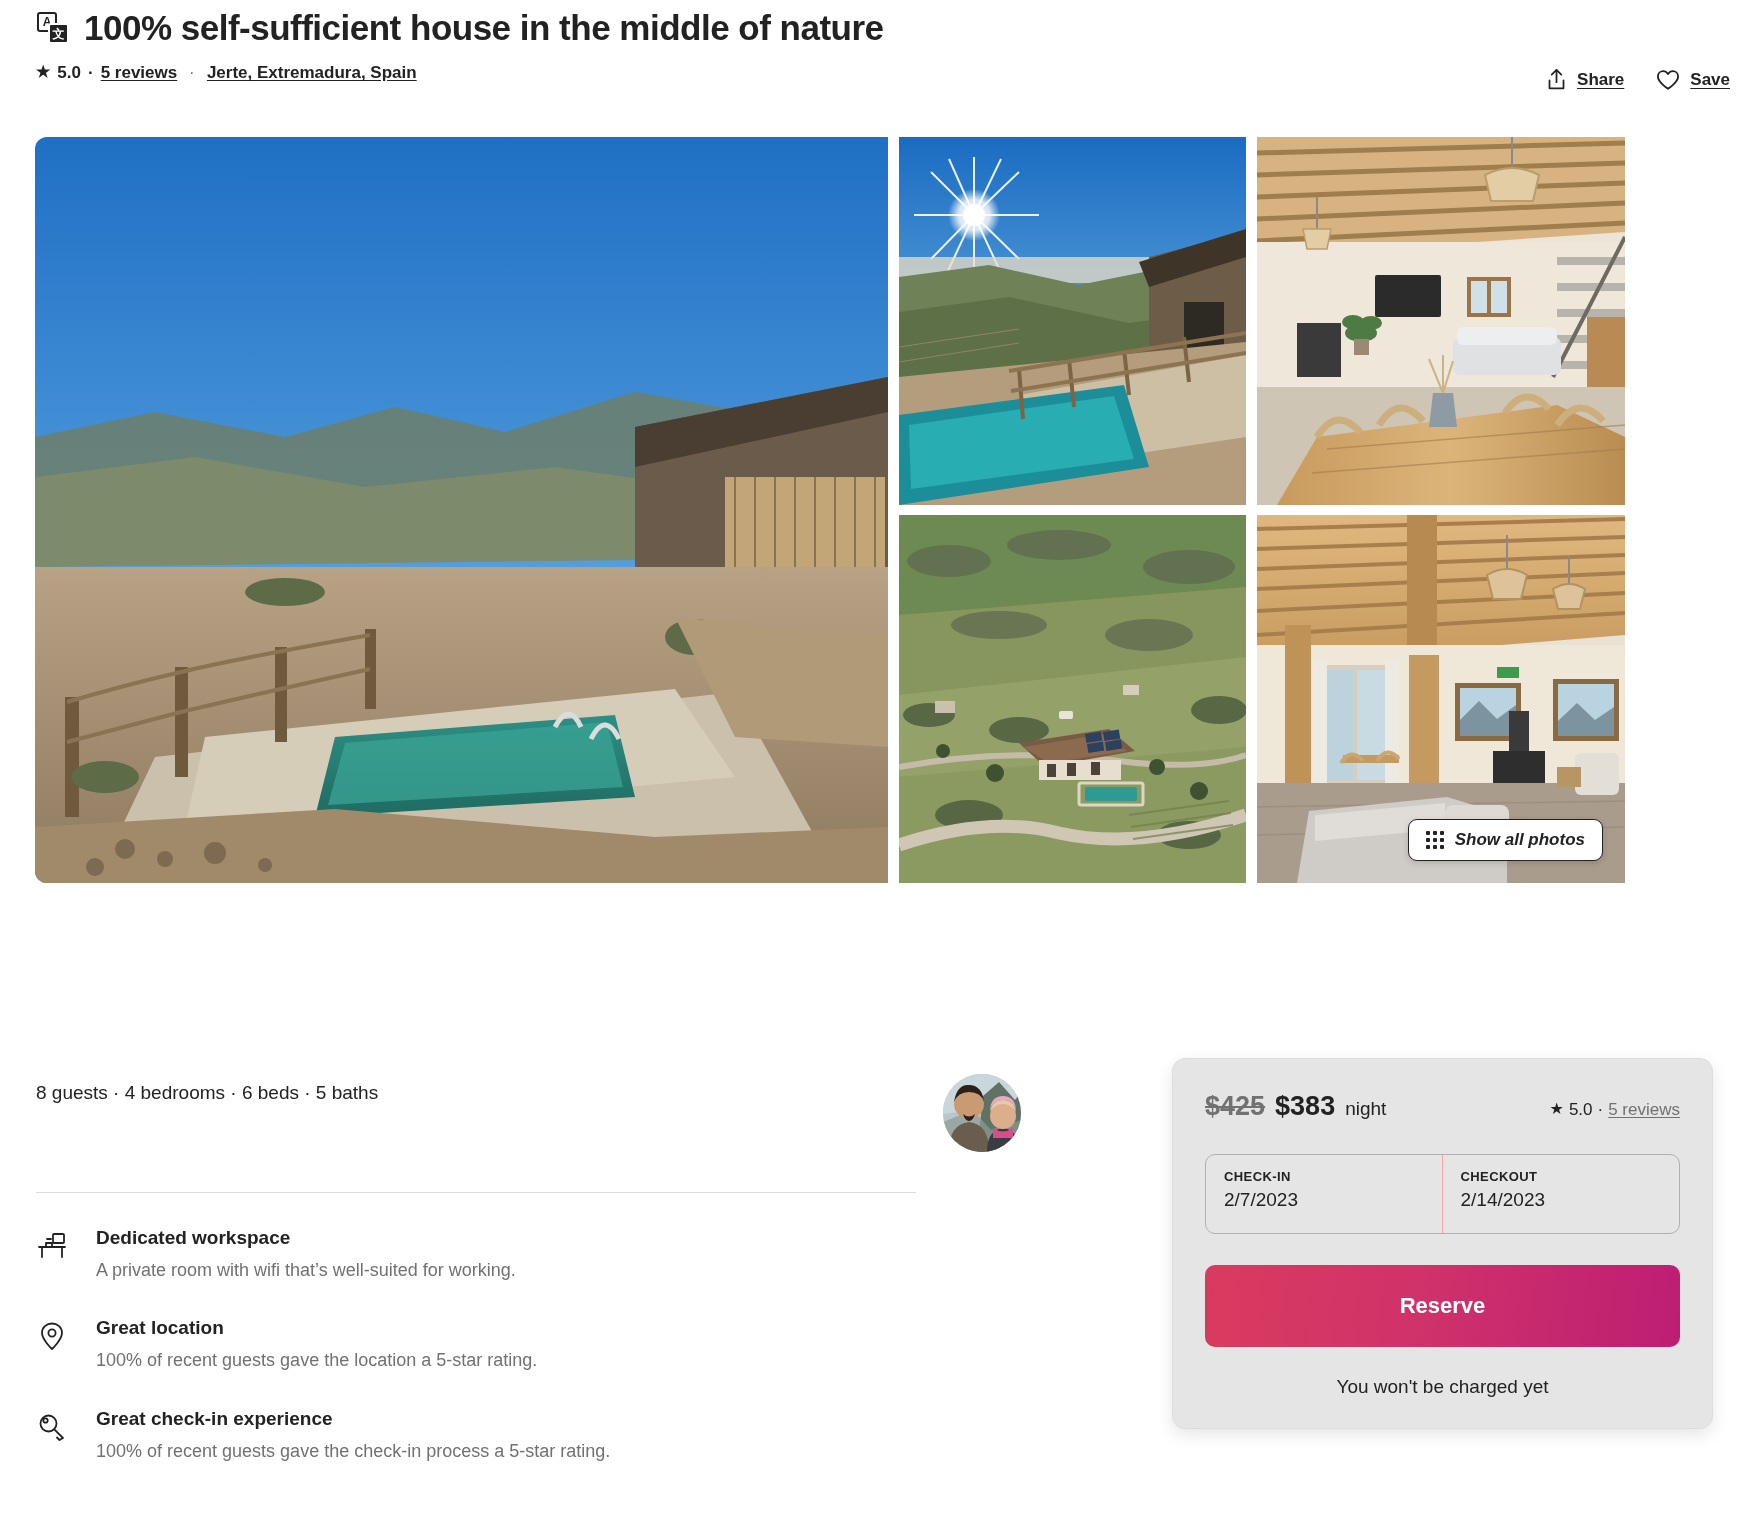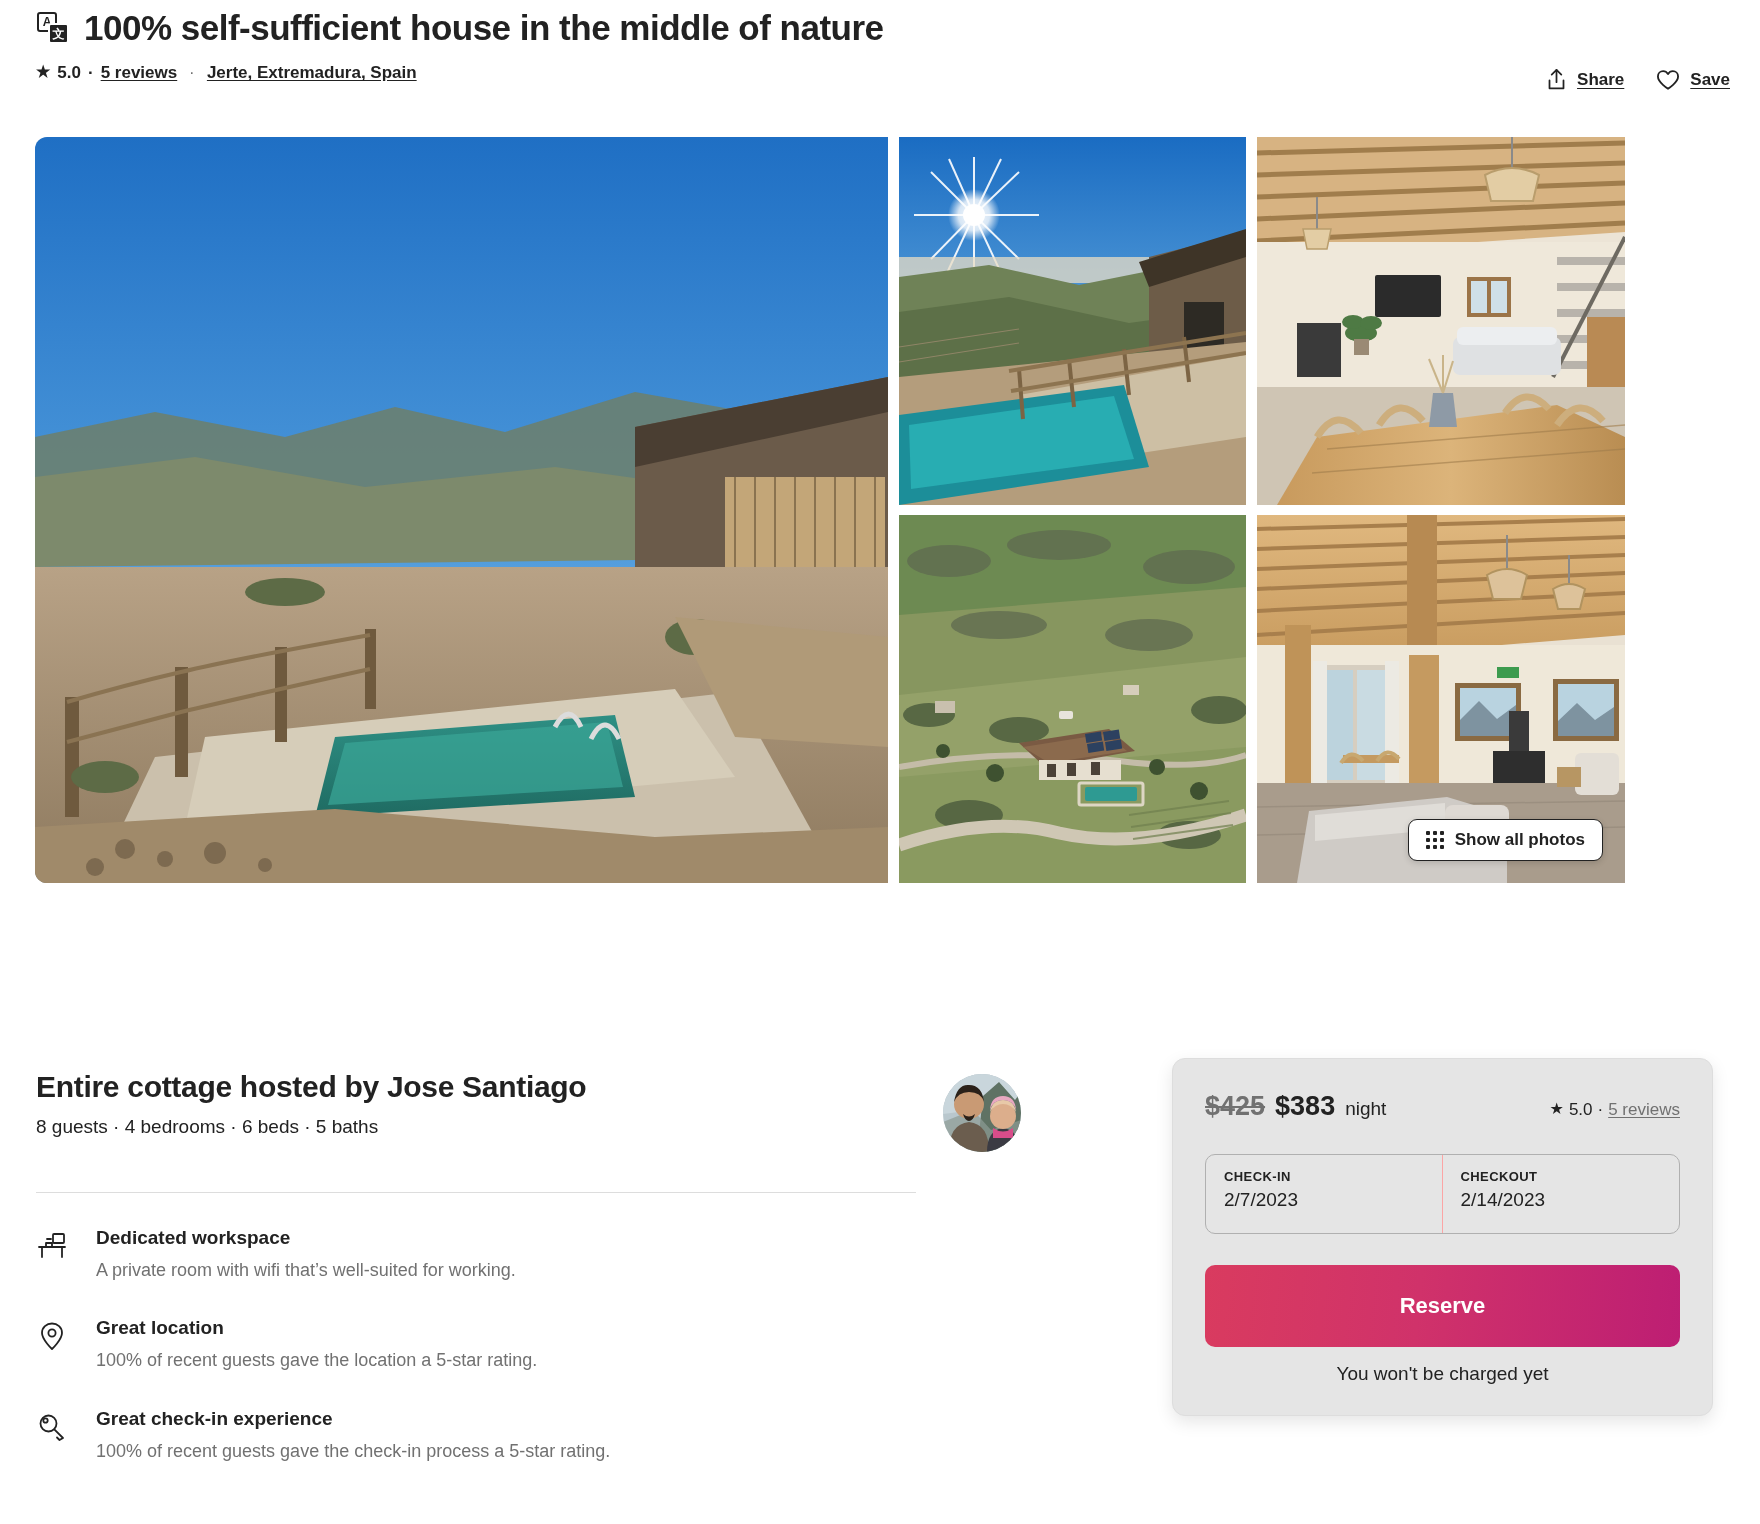--- a/index.html
+++ b/index.html
@@ -55,21 +55,21 @@
   .hact .lbl { text-decoration: underline; text-underline-offset: 3px; }
 
   
   .gallery {
     position: absolute; left: 35px; top: 137px;
     width: 1690px; height: 746px;
     display: grid; grid-template-columns: 853px 347px 368px;
     grid-template-rows: 368px 368px; gap: 10px 11px;
     border-radius: 12px; overflow: hidden;
   }
-  .gcell { position: relative; overflow: hidden; background: #e8e8e8; }
+  .gcell { position: relative; overflow: hidden; background: #e8e8e8; font-style: italic; }
   .gcell.big { grid-row: 1 / span 2; }
   .gcell svg { display: block; width: 100%; height: 100%; }
 
   .show-all-photos {
     position: absolute; right: 22px; bottom: 22px;
     display: flex; align-items: center; gap: 11px;
     background: #ffffff; border: 1px solid #222222;
     border-radius: 9px; padding: 10px 17px;
     font-size: 17px; font-weight: 600; color: #222; cursor: pointer;
     box-shadow: 0 2px 6px rgba(0,0,0,.15);
@@ -125,21 +125,21 @@
     display: flex; align-items: center; justify-content: space-between; cursor: pointer; min-height: 80px;
   }
   .chev { width: 22px; height: 22px; }
 
   .reserve-btn {
     margin-top: 31px; width: 100%; height: 82px; border: none; border-radius: 10px;
     background: linear-gradient(96deg, #d93b5f 0%, #d0326a 45%, #bd1e73 100%);
     color: #fff; font-size: 22px; font-weight: 600; cursor: pointer;
     font-family: "Liberation Sans", sans-serif; display: flex; align-items: center; justify-content: center;
   }
-  .charge-note { margin-top: 16px; text-align: center; font-size: 19px; color: #222; }
+  .charge-note { margin-top: 29px; text-align: center; font-size: 19px; color: #222; }
 </style>
 </head>
 <body>
 
 <div class="page">
 
   <div class="header">
     <div class="title-row">
       <span class="translate-icon">
         <span class="sq-a">A</span>
@@ -555,21 +555,20 @@
             <i></i>
         </span>
         <span>Show all photos</span>
       </div>
     </div>
   </div>
 
   <div class="left-col">
     <div class="host-row">
       <div>
-        <div class="host-head">Entire cottage hosted by Jose Santiago</div>
         <div class="host-sub">8 guests · 4 bedrooms · 6 beds · 5 baths</div>
       </div>
       <div class="avatar">
         <svg viewBox="0 0 78 78" preserveAspectRatio="xMidYMid slice">
           <rect width="78" height="78" fill="#b9c7cd"></rect>
           <path d="M0 0 L78 0 L78 30 L0 40 Z" fill="#c9d6dc"></path>
           <path d="M40 22 L56 8 L72 26 L78 18 L78 78 L34 78 Z" fill="#5f7264"></path>
           <path d="M0 48 L30 36 L48 56 L78 46 L78 78 L0 78 Z" fill="#8d9b94" opacity=".7"></path>
 
           <path d="M6 78 Q6 50 26 48 Q46 50 46 78 Z" fill="#6b5d4e"></path>

